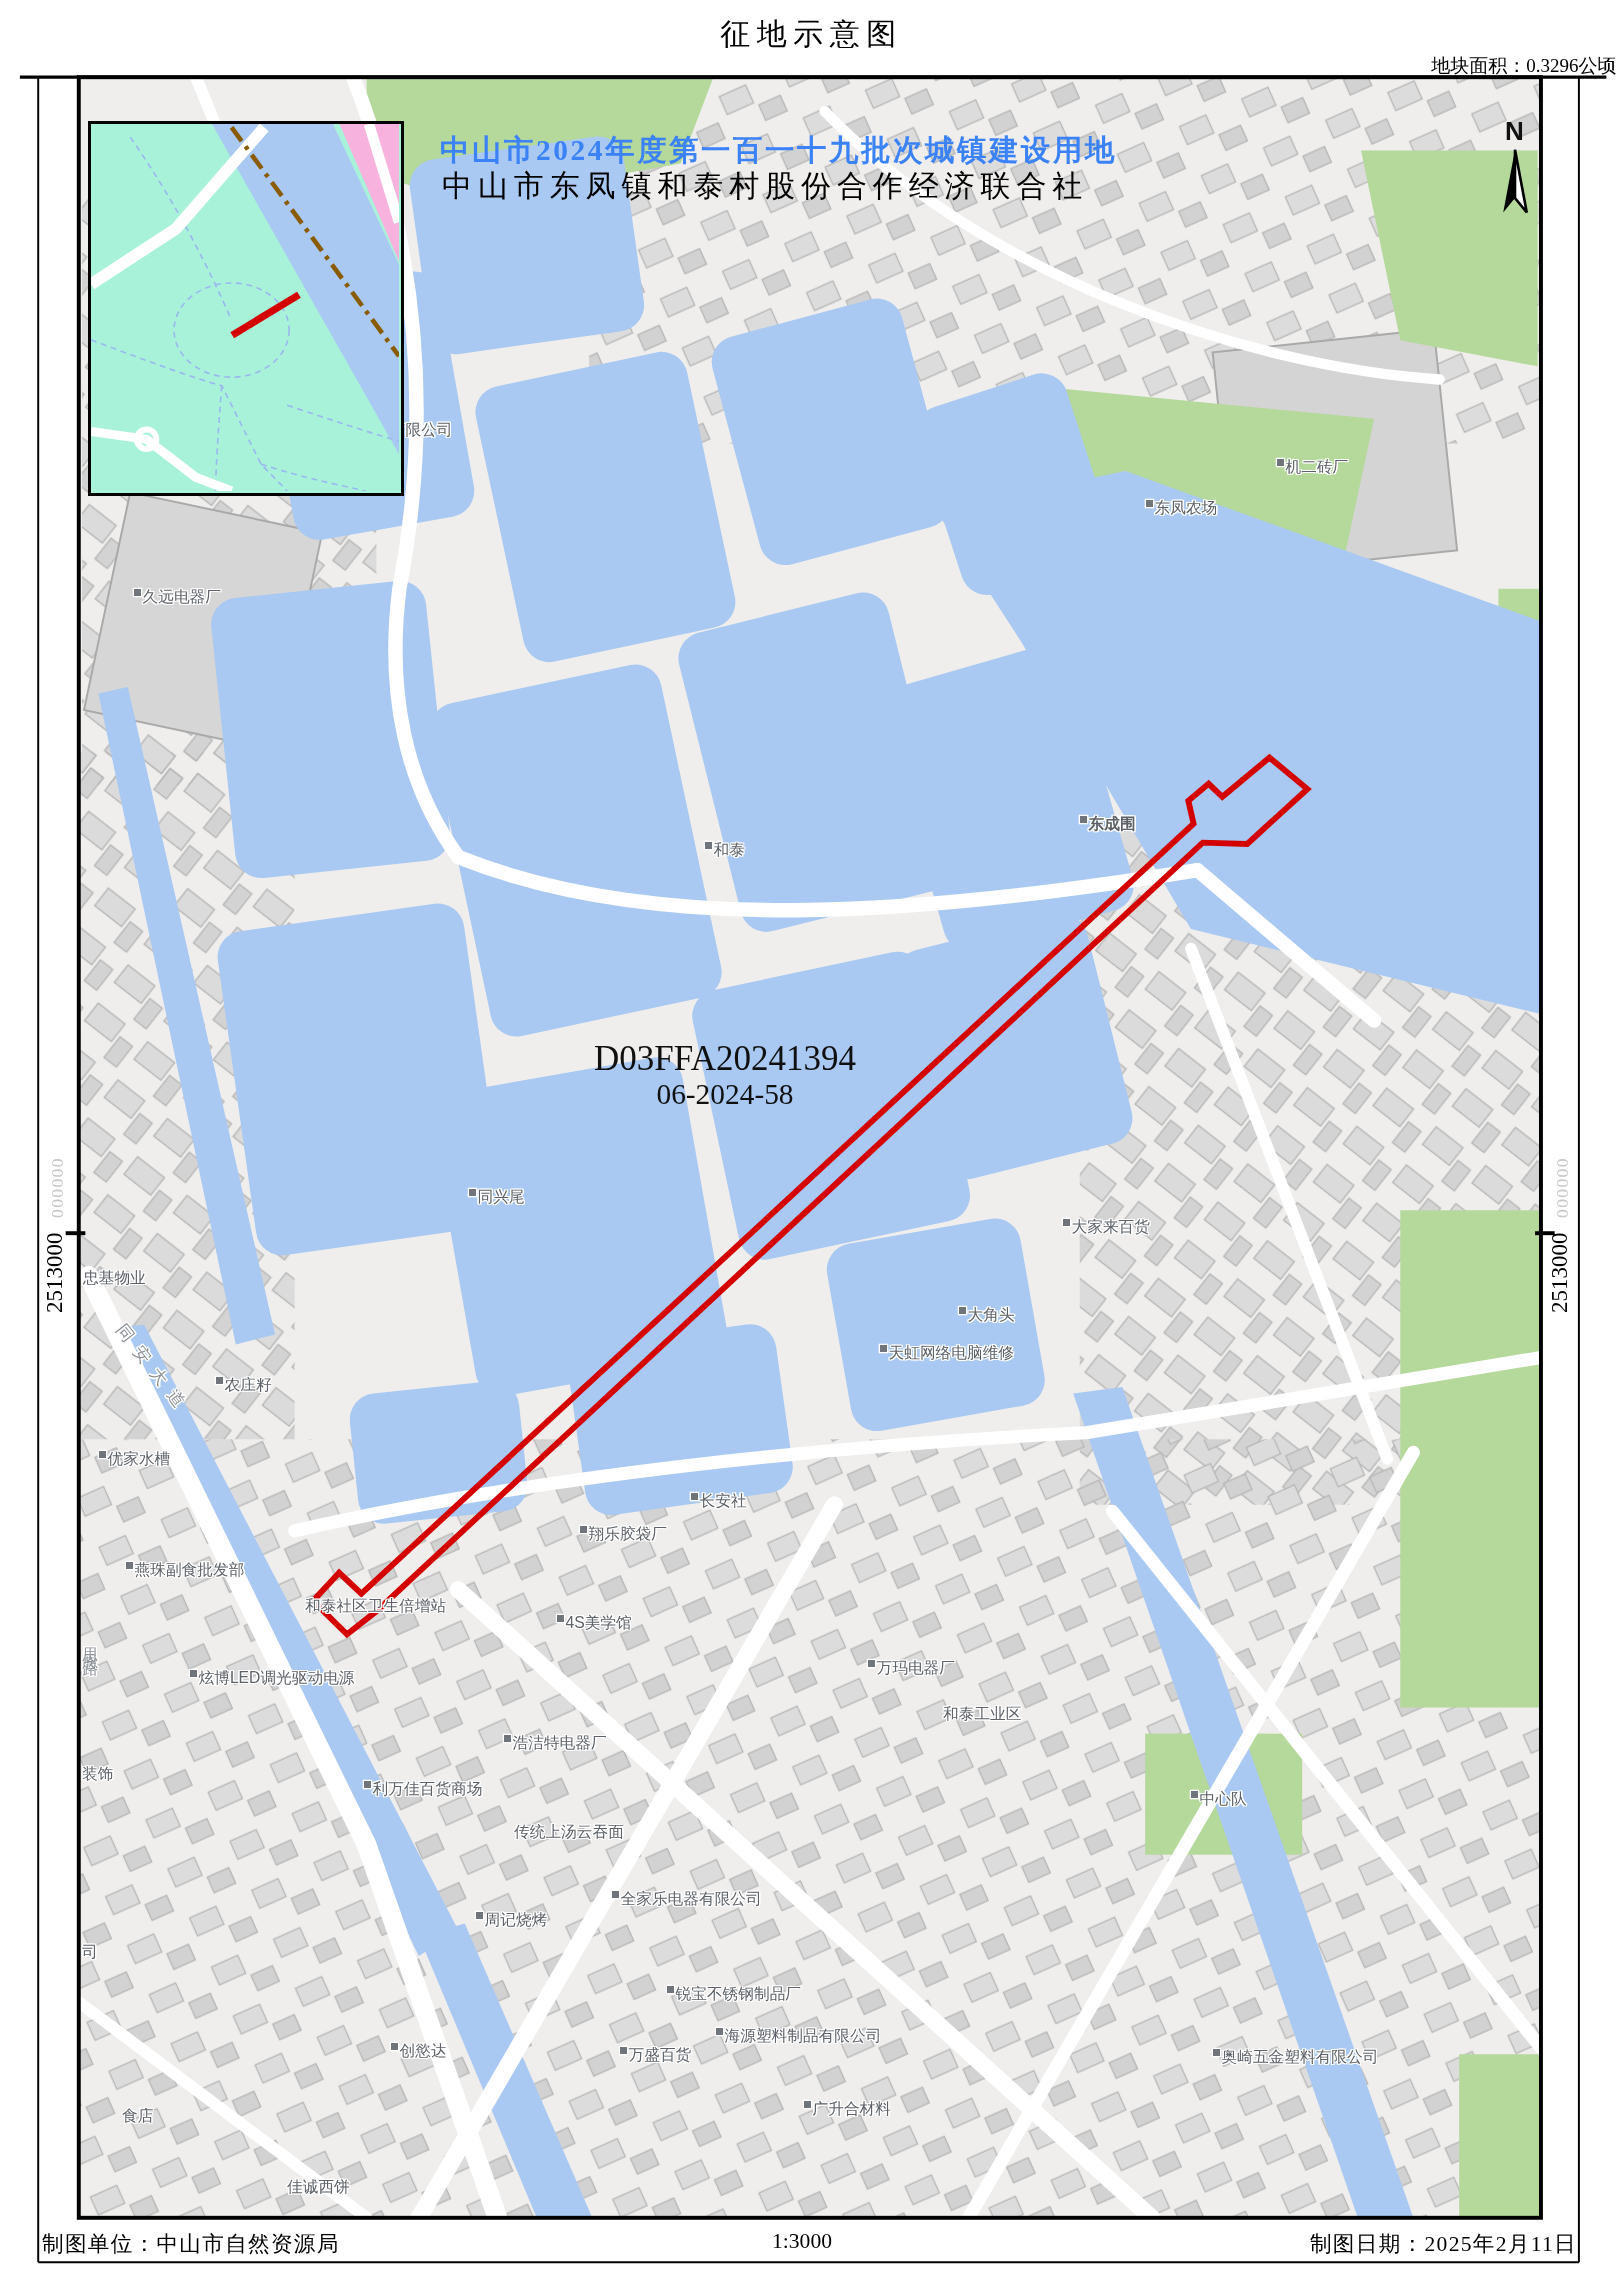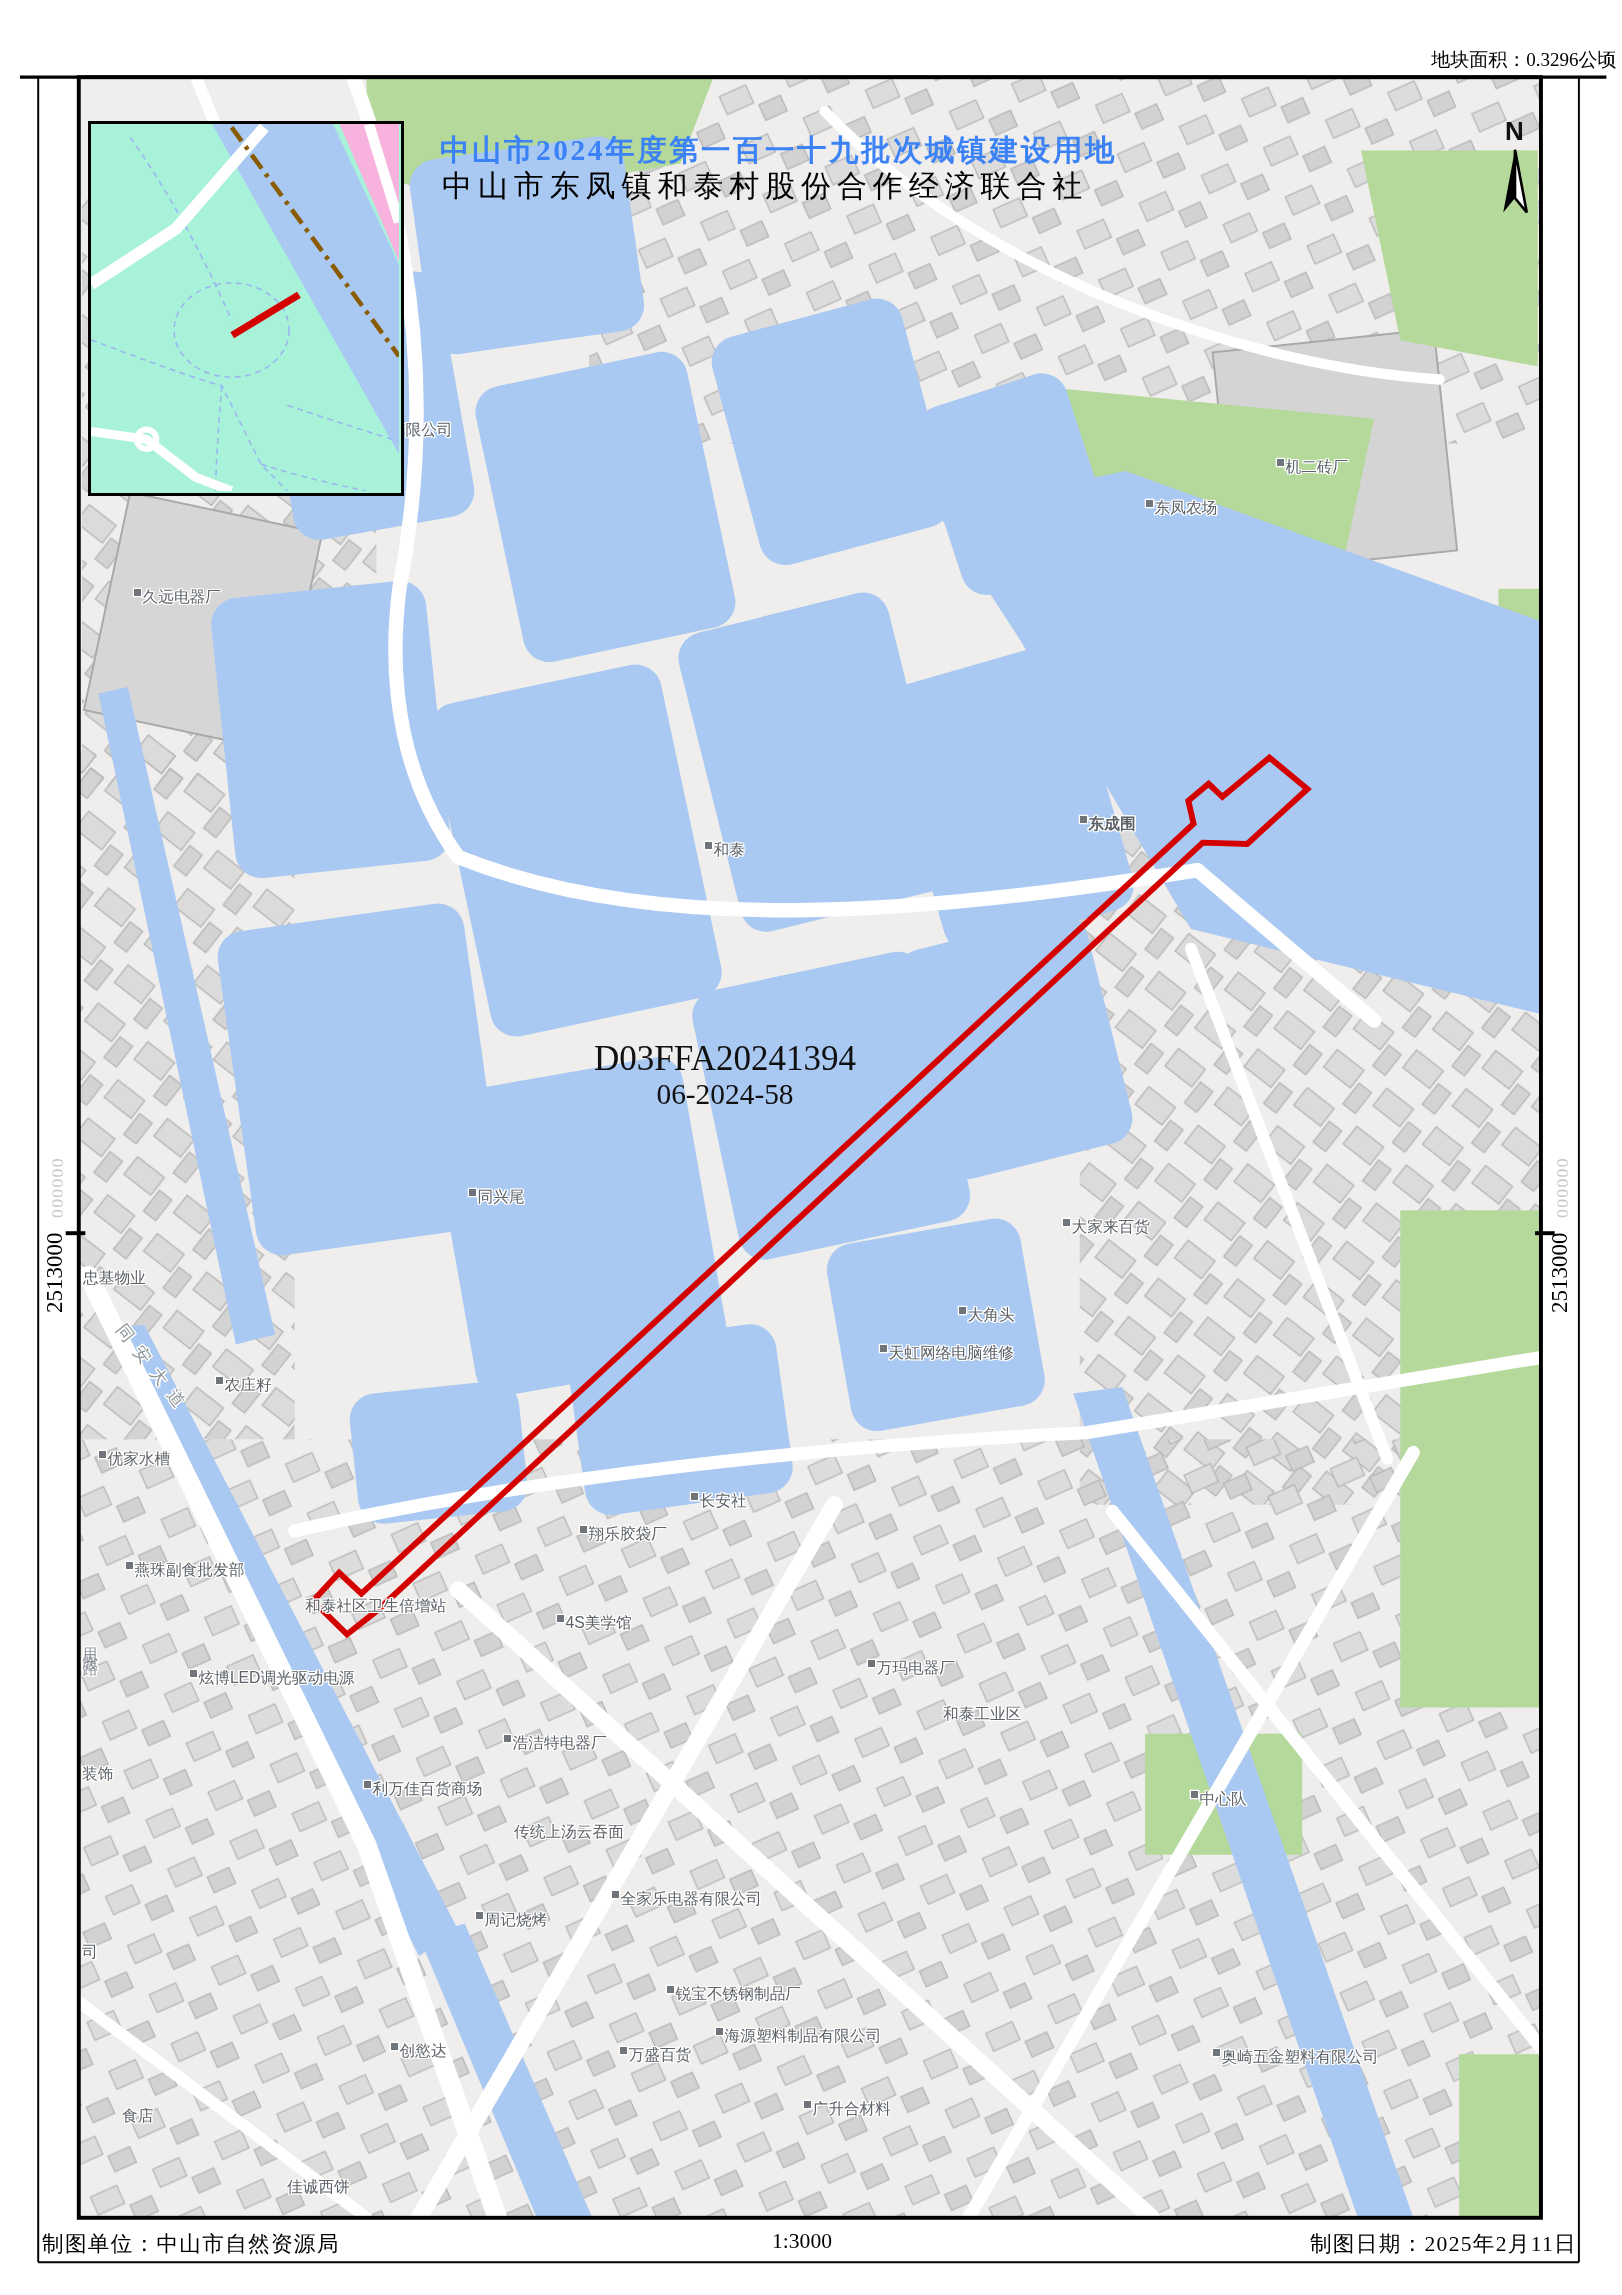--- a/index.html
+++ b/index.html
@@ -1,21 +1,21 @@
 <!DOCTYPE html>
 <html style="font-size:10.5px"><head>
 <meta charset="utf-8">
 <style>
   html,body{margin:0;padding:0;background:#fff;}
   .page{position:relative;width:1623px;height:2295px;background:#fff;overflow:hidden;
         font-family:"Liberation Serif",serif;color:#000;}
   
   .title{position:absolute;top:14.4px;left:0;width:100%;text-align:center;
          font-size:30px;letter-spacing:6.5px;}
-  .area-note{position:absolute;top:47px;right:6.5px;font-size:19px;}
+  .area-note{position:absolute;top:53px;right:6.5px;font-size:19px;}
   
   .maplayer{position:absolute;left:0;top:0;width:1623px;height:2295px;
             clip-path:inset(77px 82px 77px 79px);}
   .base-svg{position:absolute;left:0;top:0;}
   
   .mlabel{position:absolute;font-family:"Liberation Sans",sans-serif;font-size:15.7px;
           color:#5d6268;white-space:nowrap;line-height:1.1;
           text-shadow:-1.3px 0 #fff,1.3px 0 #fff,0 -1.3px #fff,0 1.3px #fff,
                       -1.3px -1.3px #fff,1.3px 1.3px #fff,-1.3px 1.3px #fff,1.3px -1.3px #fff;}
   .mlabel .sq{display:inline-block;width:6.5px;height:6.5px;background:#70757c;
@@ -47,20 +47,21 @@
   .foot-agency{position:absolute;left:42px;top:2229px;font-size:21.6px;letter-spacing:1.3px;}
   .foot-scale{position:absolute;left:802px;top:2229px;transform:translateX(-50%);font-size:21.6px;}
   .foot-date{position:absolute;right:46px;top:2229px;font-size:21.6px;letter-spacing:1.3px;}
   .chrome-svg{position:absolute;left:0;top:0;pointer-events:none;}
 </style>
 </head>
 <body>
 
 <div class="page">
 
+  <div class="title">征地示意图</div>
   <div class="area-note">地块面积：0.3296公顷</div>
 
   <div class="maplayer">
 
     <svg class="base-svg" width="1623" height="2295" viewBox="0 0 2480 3508">
       <defs>
         <pattern id="bldgA" width="96" height="74" patternUnits="userSpaceOnUse" patternTransform="rotate(38)">
           <rect x="6" y="6" width="52" height="34" fill="#dbdbdb" stroke="#b4b4b4" stroke-width="2"></rect>
           <rect x="64" y="26" width="24" height="40" fill="#d3d3d3" stroke="#b4b4b4" stroke-width="2"></rect>
         </pattern>

